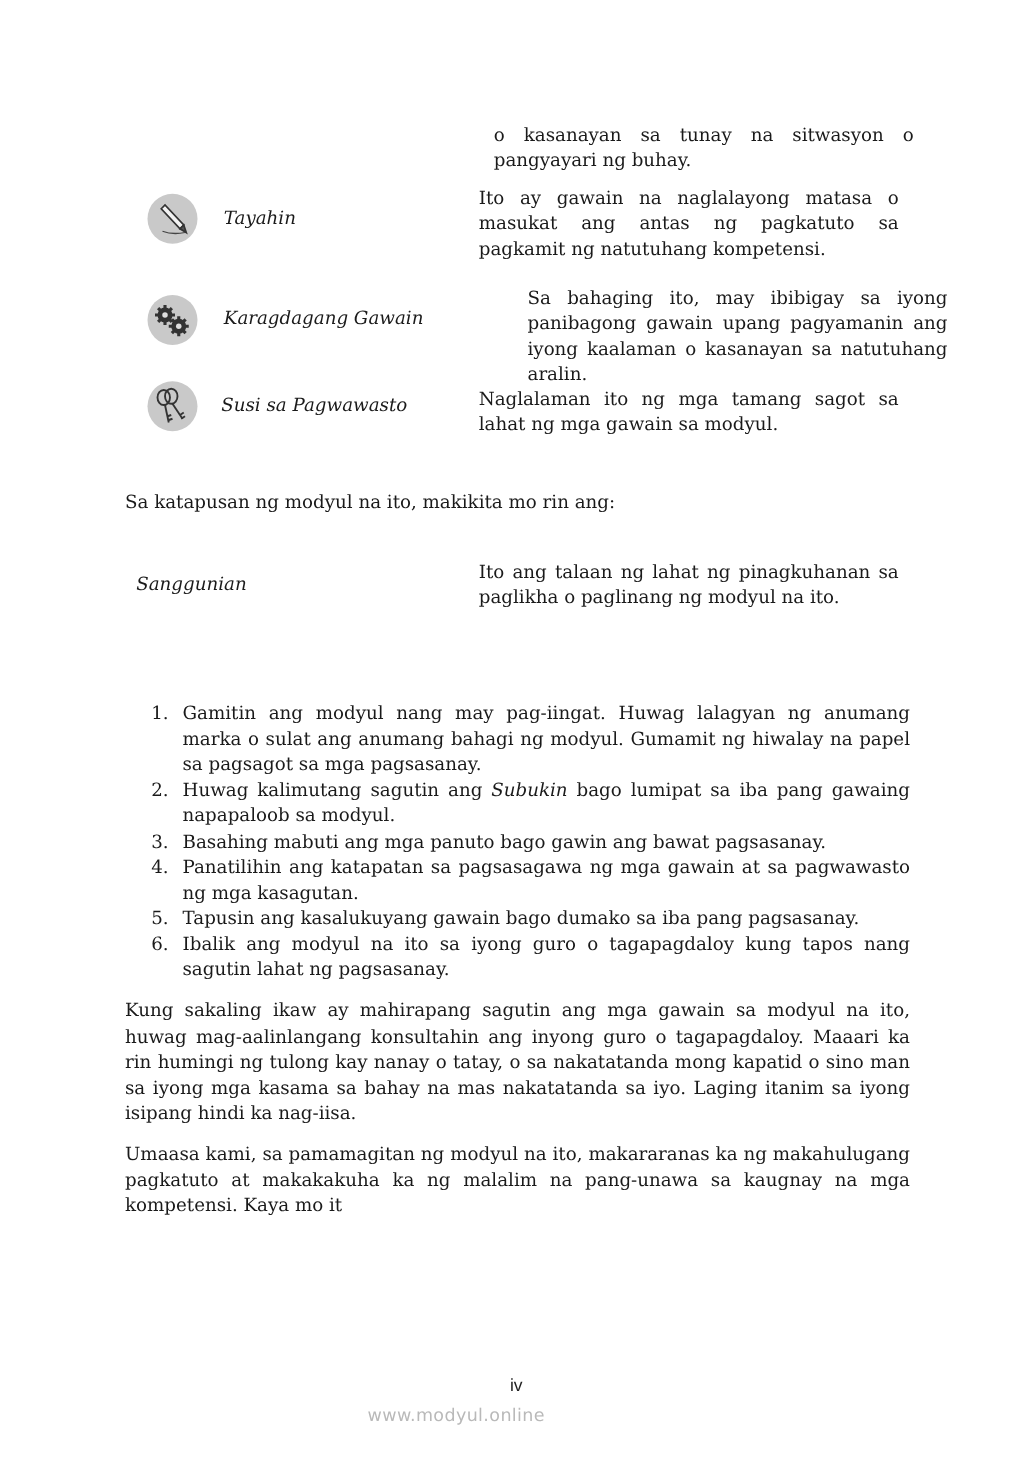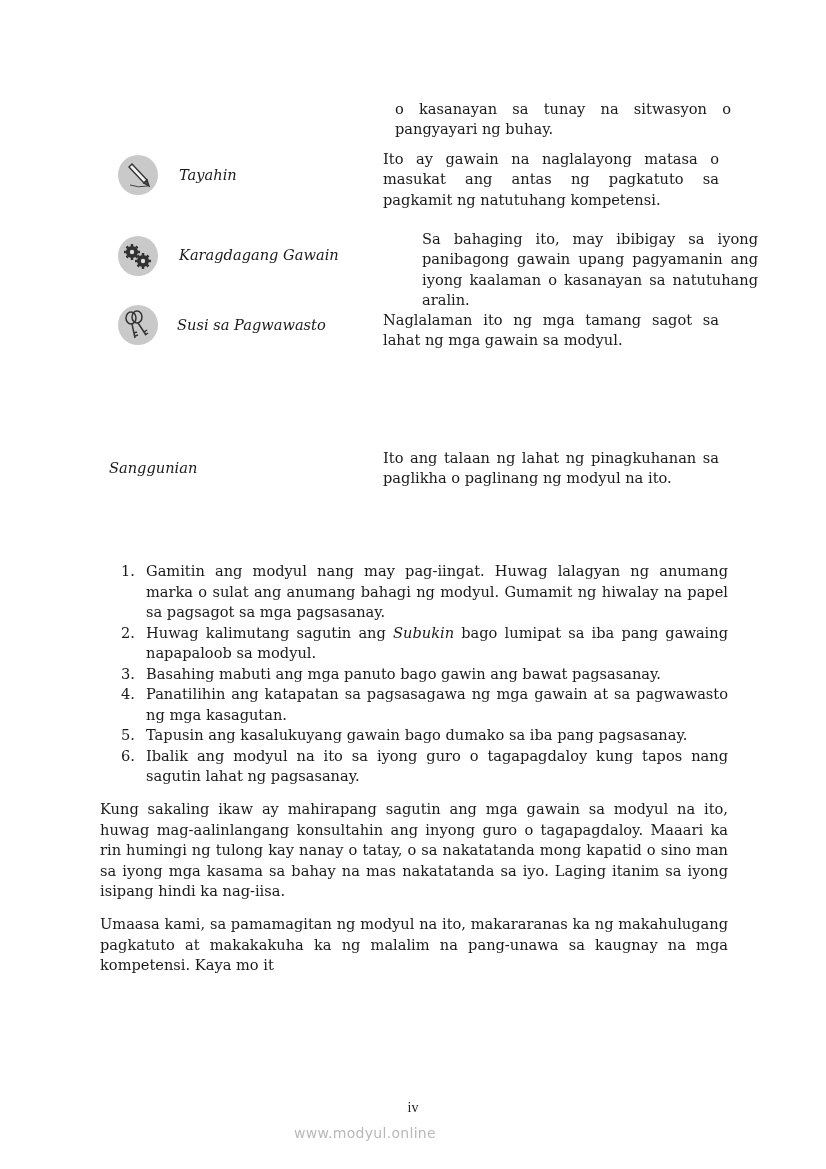--- a/index.html
+++ b/index.html
@@ -14,21 +14,21 @@
           font-family:"DejaVu Serif", serif; }
   .desc { position:absolute; left:283px; width:336px; font-size:14.6px; line-height:20.3px;
           text-align:justify; }
 
   .line { position:absolute; left:100px; width:628px; }
   ol.rules { position:absolute; left:100px; top:561px; width:628px; margin:0; padding:0 0 0 46px;
              list-style:none; box-sizing:border-box; }
   ol.rules li { position:relative; margin:0 0 0 0; }
   ol.rules li .num { position:absolute; left:-25px; }
   .page-num { position:absolute; left:0; width:826px; text-align:center; top:1100px;
-              font-family:Liberation Serif, serif; font-size:14px; color:#222; }
+              font-family:Liberation Sans, sans-serif; font-size:14px; color:#222; }
   .watermark { position:absolute; left:0; width:730px; text-align:center; top:1125px;
                font-family:"DejaVu Sans", sans-serif; font-size:14px; color:#b9b9b9; letter-spacing:0.3px; }
 </style>
 </head>
 <body>
 
 <div class="page">
 
   <div class="desc" style="left:383px; top:99px;margin-left:12px;">o kasanayan sa tunay na sitwasyon o pangyayari ng buhay.</div>
 
@@ -83,20 +83,21 @@
             <line x1="17" y1="31" x2="20" y2="30"></line>
           <line x1="26" y1="27" x2="29" y2="25"></line>
             <line x1="27" y1="30" x2="30" y2="28"></line>
         </g>
       </svg>
     </div>
     <div class="term" style="left:177px; top:316px;">Susi sa Pagwawasto</div>
     <div class="desc" style="left:383px; top:310px;">Naglalaman ito ng mga tamang sagot sa lahat ng mga gawain sa modyul.</div>
   </div>
 
+  <div class="line body-text" style="top:392px;">Sa katapusan ng modyul na ito, makikita mo rin ang:</div>
 
   <div>
     <div class="term" style="left:109px; top:459px;">Sanggunian</div>
     <div class="desc" style="left:383px; top:448px;">Ito ang talaan ng lahat ng pinagkuhanan sa paglikha o paglinang ng modyul na ito.</div>
   </div>
 
 
   <ol class="rules body-text">
     <li>
       <span class="num">1.</span>

